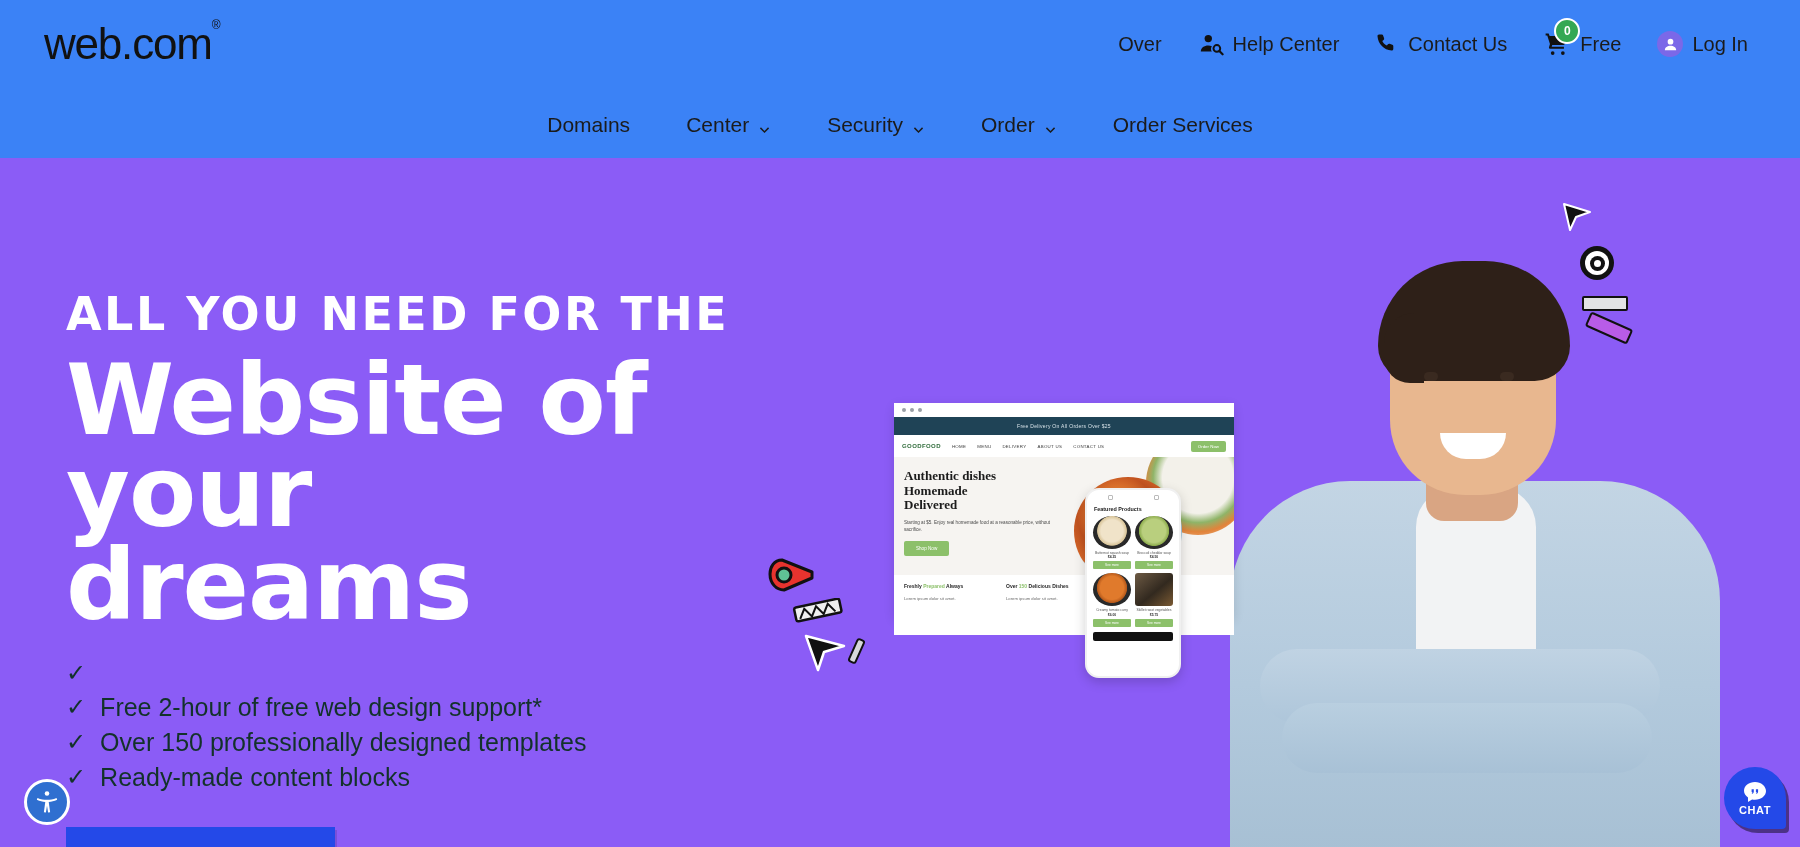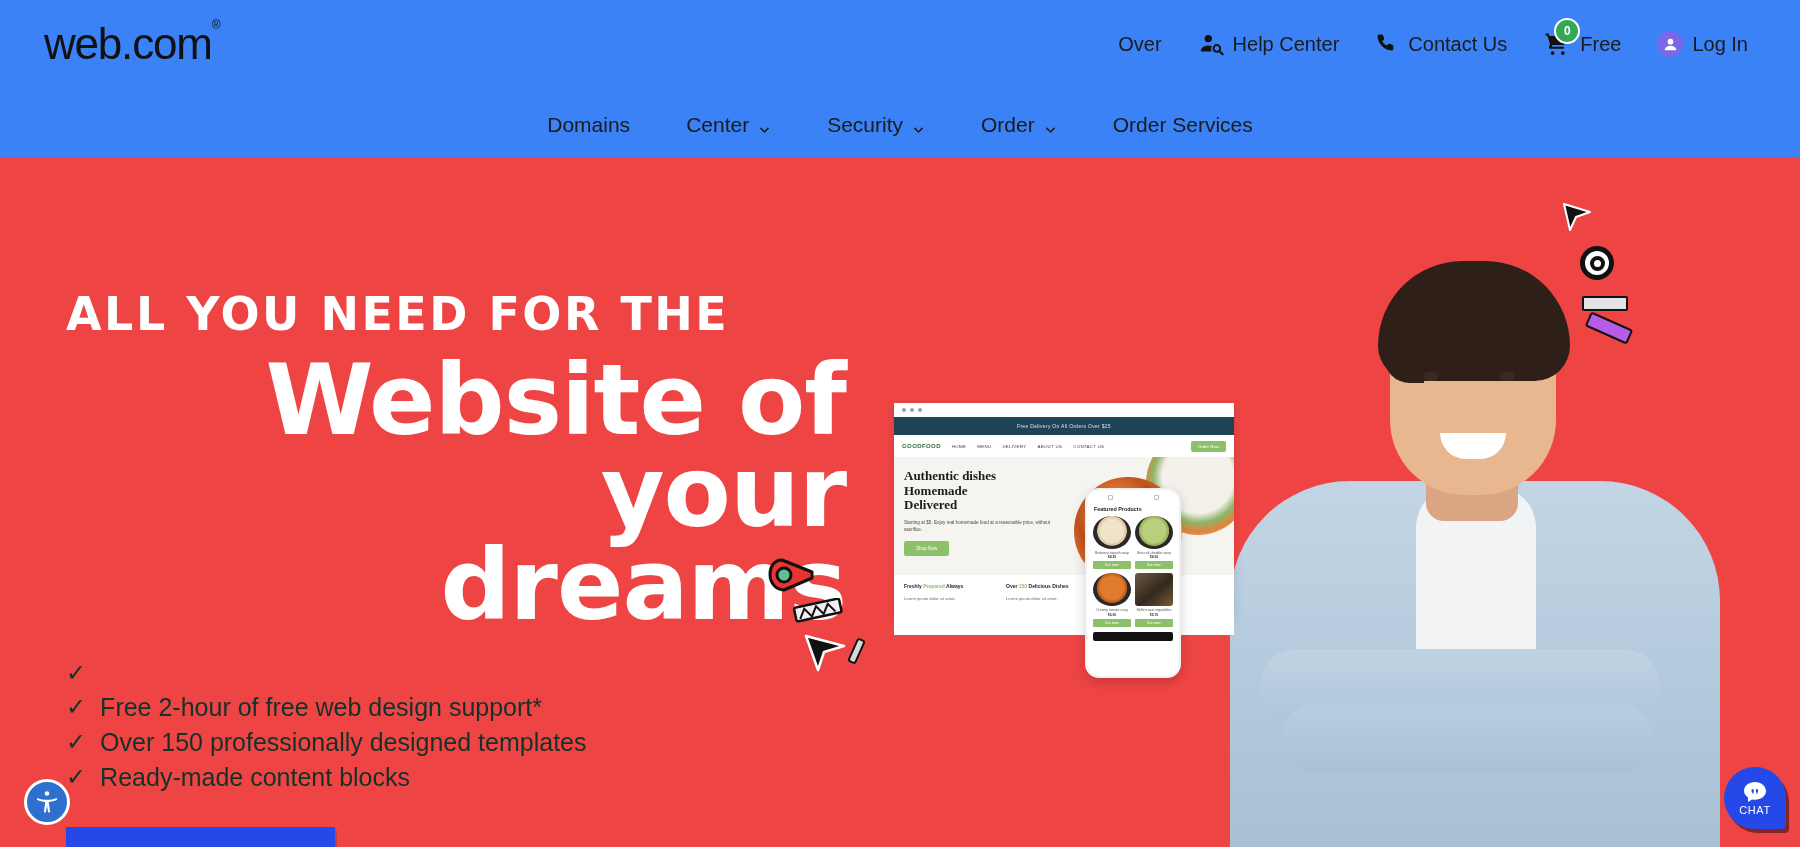--- a/index.html
+++ b/index.html
@@ -72,39 +72,38 @@
     font-size: 21px; color: #1b1b1b; font-weight: 400;
     padding: 0 28px; cursor: pointer; height: 50px;
     white-space: nowrap;
   }
   .chev { display: inline-block; width: 13px; height: 13px; position: relative; top: -2px; }
 
   
   .hero {
     position: absolute; top: 158px; left: 0;
     width: 1800px; height: 689px;
-    background: #ef4444;
+    background: #8b5cf6;
     overflow: hidden;
     text-decoration: underline;
   }
   .hero-copy {
     position: absolute; left: 66px; top: 132px;
     width: 780px;
   }
   .eyebrow {
     font-size: 46px; font-weight: 700; color: #ffffff;
     letter-spacing: 2.5px; line-height: 1.05;
     font-family: "DejaVu Sans", sans-serif;
   }
   .headline {
     margin-top: 16px;
     font-size: 98px; font-weight: 700; color: #ffffff;
     line-height: 0.94; letter-spacing: -1px;
     font-family: "DejaVu Sans", sans-serif;
-    text-align: right;
   }
   .bullets { margin-top: 30px; list-style: none; }
   .bullet {
     display: flex; align-items: flex-start; gap: 14px;
     font-size: 25px; color: #13322a; line-height: 1.0;
     margin-bottom: 10px;
   }
   .check { color: #13322a; font-size: 24px; line-height: 1; }
 
   .cta {
@@ -247,21 +246,21 @@
   .chat {
     position:absolute; right: 14px; bottom: 8px;
     width: 62px; height: 72px; z-index: 30; cursor:pointer;
   }
   .chat-shape {
     width: 62px; height: 62px; background:#2449e8;
     border-radius: 50% 50% 4px 50%;
     display:flex; flex-direction:column; align-items:center; justify-content:center;
     box-shadow: 3px 4px 0 rgba(0,0,0,.45);
   }
-  .chat-label { color:#fff; font-size:11px; font-weight:400; letter-spacing:.6px; margin-top:1px; }
+  .chat-label { color:#fff; font-size:11px; font-weight:700; letter-spacing:.6px; margin-top:1px; }
 </style>
 </head>
 <body>
 
 <div class="page">
 
   <header class="header">
 
     <div class="utility-row">
       <div class="logo">

